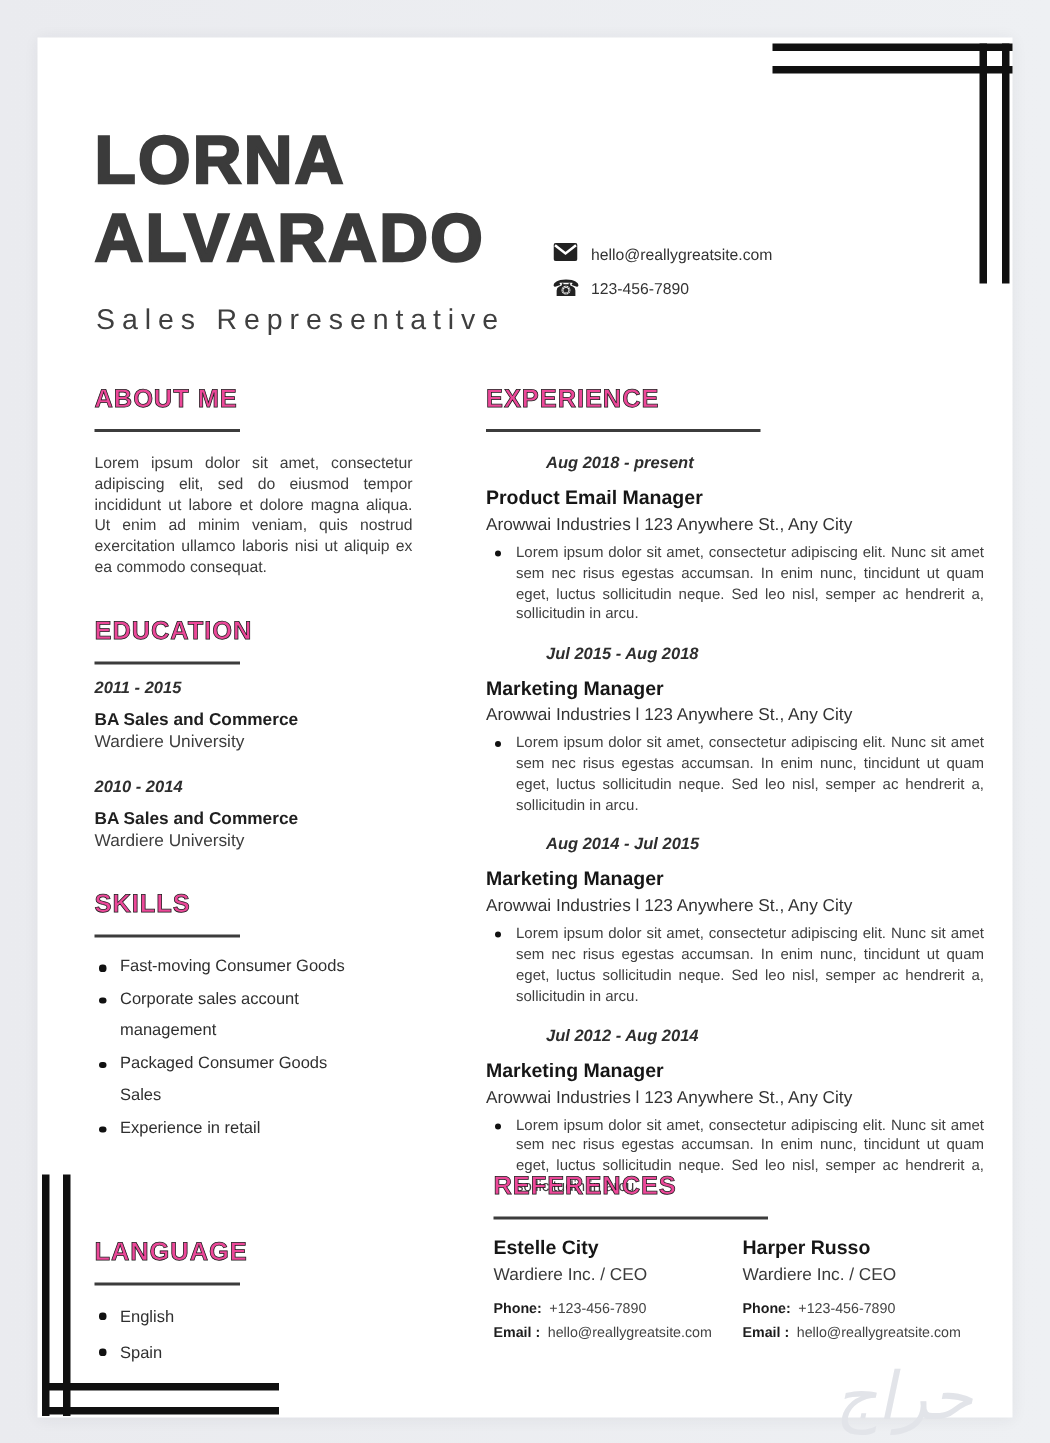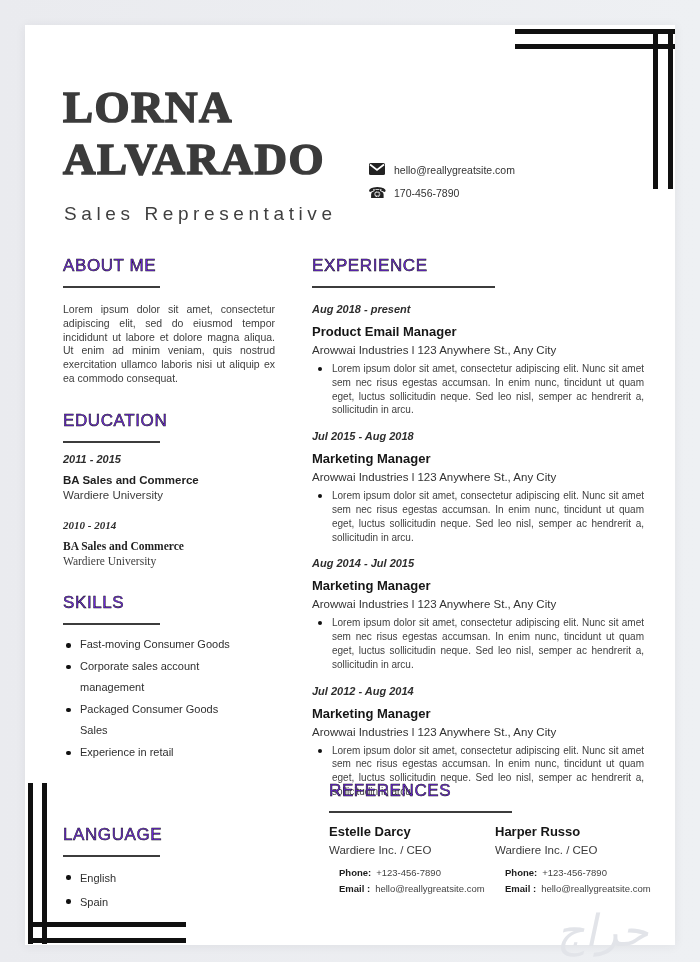--- a/index.html
+++ b/index.html
@@ -48,21 +48,20 @@
   
   .name {
     position: absolute;
     left: 38px; top: 56px;
     width: 310px;
     font-size: 45px;
     line-height: 52px;
     font-weight: 700;
     letter-spacing: 1.5px;
     color: #3b3b3b;
-    font-family: Liberation Serif, serif;
     -webkit-text-stroke: 1.6px #3b3b3b;
   }
   .job-subtitle {
     position: absolute;
     left: 39px; top: 178px;
     font-size: 19px;
     letter-spacing: 4.6px;
     color: #3f3f3f;
   }
   .contact {
@@ -74,45 +73,45 @@
   .contact-row .cicon { width: 17px; text-align: center; color: #222; }
   .contact-row .ctext { font-size: 10.5px; color: #333; }
   .phone-glyph { font-size: 15px; line-height: 14px; }
 
   
   .section { position: absolute; }
   .sec-about      { left: 38px;  top: 231px; width: 212px; }
   .sec-education  { left: 38px;  top: 386px; width: 212px; }
   .sec-skills     { left: 38px;  top: 568px; width: 212px; }
   .sec-language   { left: 38px;  top: 800px; width: 212px; }
-  .sec-experience { left: 287px; top: 231px; width: 332px; }
+  .sec-experience { left: 299px; top: 231px; width: 332px; }
   .sec-references { left: 304px; top: 756px; width: 332px; }
 
   h2.sec-title {
     font-size: 17px;
     line-height: 20px;
-    font-weight: 400;
+    font-weight: 700;
     letter-spacing: 0.6px;
-    color: #6d28d9;
+    color: #ec4899;
     -webkit-text-stroke: 0.5px #141414;
   }
   .sec-line { margin-top: 10px; height: 2px; background: #3c3c3c; width: 97px; }
   .sec-line.wide { width: 183px; }
 
   .about-text {
     margin-top: 15px;
     font-size: 10.5px;
     line-height: 13.8px;
     text-align: justify;
     color: #3d3d3d;
   }
 
   
   .edu-item { margin-top: 9px; }
-  .edu-item + .edu-item { margin-top: 16px; font-family: Liberation Serif, serif; }
+  .edu-item + .edu-item { margin-top: 16px; }
   .edu-dates { font-size: 11px; font-style: italic; font-weight: 600; color: #2e2e2e; line-height: 14px; margin-bottom: 7px; }
   .edu-degree { font-size: 11.5px; font-weight: 700; color: #1f1f1f; line-height: 14px; margin-bottom: 1px; }
   .edu-school { font-size: 11.5px; color: #3d3d3d; line-height: 14px; }
 
   
   ul.plain { list-style: none; margin-top: 9px; }
   ul.plain li {
     position: relative;
     padding-left: 17px;
     font-size: 11px;
@@ -123,21 +122,21 @@
   ul.plain li .dot {
     position: absolute; left: 3px; top: 9px;
     width: 4.5px; height: 4.5px; border-radius: 50%;
     background: #111;
   }
   ul.lang li { line-height: 24px; }
 
   
   .jobs { margin-top: 14px; }
   .job { margin-bottom: 12px; }
-  .job-dates { font-size: 11px; font-style: italic; font-weight: 600; color: #2e2e2e; line-height: 14px; margin-bottom: 8px; }
+  .job-dates { font-size: 11px; font-style: italic; font-weight: 600; color: #2e2e2e; line-height: 14px; margin-bottom: 8px; margin-left: 40px; }
   .job-title { font-size: 13px; font-weight: 700; color: #161616; line-height: 16px; margin-bottom: 3px; }
   .job-company { font-size: 11.5px; color: #333; line-height: 14px; margin-bottom: 5px; }
   .job-bullet {
     position: relative;
     padding-left: 20px;
     font-size: 10px;
     line-height: 13.8px;
     text-align: justify;
     color: #3f3f3f;
   }
@@ -145,21 +144,21 @@
     position: absolute; left: 6px; top: 5px;
     width: 4px; height: 4px; border-radius: 50%;
     background: #111;
   }
 
   
   .refs { margin-top: 11px; display: flex; }
   .ref { width: 184px; }
   .ref-name { font-size: 13px; font-weight: 700; color: #161616; line-height: 16px; margin-bottom: 3px; }
   .ref-role { font-size: 11.5px; color: #3a3a3a; line-height: 14px; margin-bottom: 9px; }
-  .ref-row { font-size: 9.5px; color: #444; line-height: 13px; margin-bottom: 3px; margin-left: 10px; }
+  .ref-row { font-size: 9.5px; color: #444; line-height: 13px; margin-bottom: 3px; }
   .ref-row b { color: #1d1d1d; margin-right: 5px; }
 </style>
 </head>
 <body>
 
 <div class="canvas">
 
   <div class="page">
 
     <h1 class="name">LORNA ALVARADO</h1>
@@ -170,21 +169,21 @@
         <span class="cicon">
           <svg width="16" height="12" viewBox="0 0 16 12">
               <rect width="16" height="12" rx="1.5" fill="#222"></rect>
               <path d="M1 1.5 L8 7 L15 1.5" stroke="#fff" stroke-width="1.7" fill="none"></path>
             </svg>
         </span>
         <span class="ctext">hello@reallygreatsite.com</span>
       </div>
       <div class="contact-row">
         <span class="cicon phone-glyph">☎</span>
-        <span class="ctext">170-456-7890</span>
+        <span class="ctext">123-456-7890</span>
       </div>
     </div>
 
     <div class="section sec-about">
       <h2 class="sec-title">ABOUT ME</h2>
       <div class="sec-line"></div>
       <p class="about-text">Lorem ipsum dolor sit amet, consectetur adipiscing elit, sed do eiusmod tempor incididunt ut labore et dolore magna aliqua. Ut enim ad minim veniam, quis nostrud exercitation ullamco laboris nisi ut aliquip ex ea commodo consequat.</p>
     </div>
 
     <div class="section sec-education">
@@ -257,21 +256,21 @@
 
       </div>
     </div>
 
     <div class="section sec-references">
       <h2 class="sec-title">REFERENCES</h2>
       <div class="sec-line wide"></div>
       <div class="refs">
 
         <div class="ref">
-          <div class="ref-name">Estelle Darcy</div>
+          <div class="ref-name">Estelle City</div>
           <div class="ref-role">Wardiere Inc. / CEO</div>
           <div class="ref-row"><b>Phone:</b><span>+123-456-7890</span></div>
           <div class="ref-row"><b>Email :</b><span>hello@reallygreatsite.com</span></div>
         </div>
 
         <div class="ref">
           <div class="ref-name">Harper Russo</div>
           <div class="ref-role">Wardiere Inc. / CEO</div>
           <div class="ref-row"><b>Phone:</b><span>+123-456-7890</span></div>
           <div class="ref-row"><b>Email :</b><span>hello@reallygreatsite.com</span></div>

